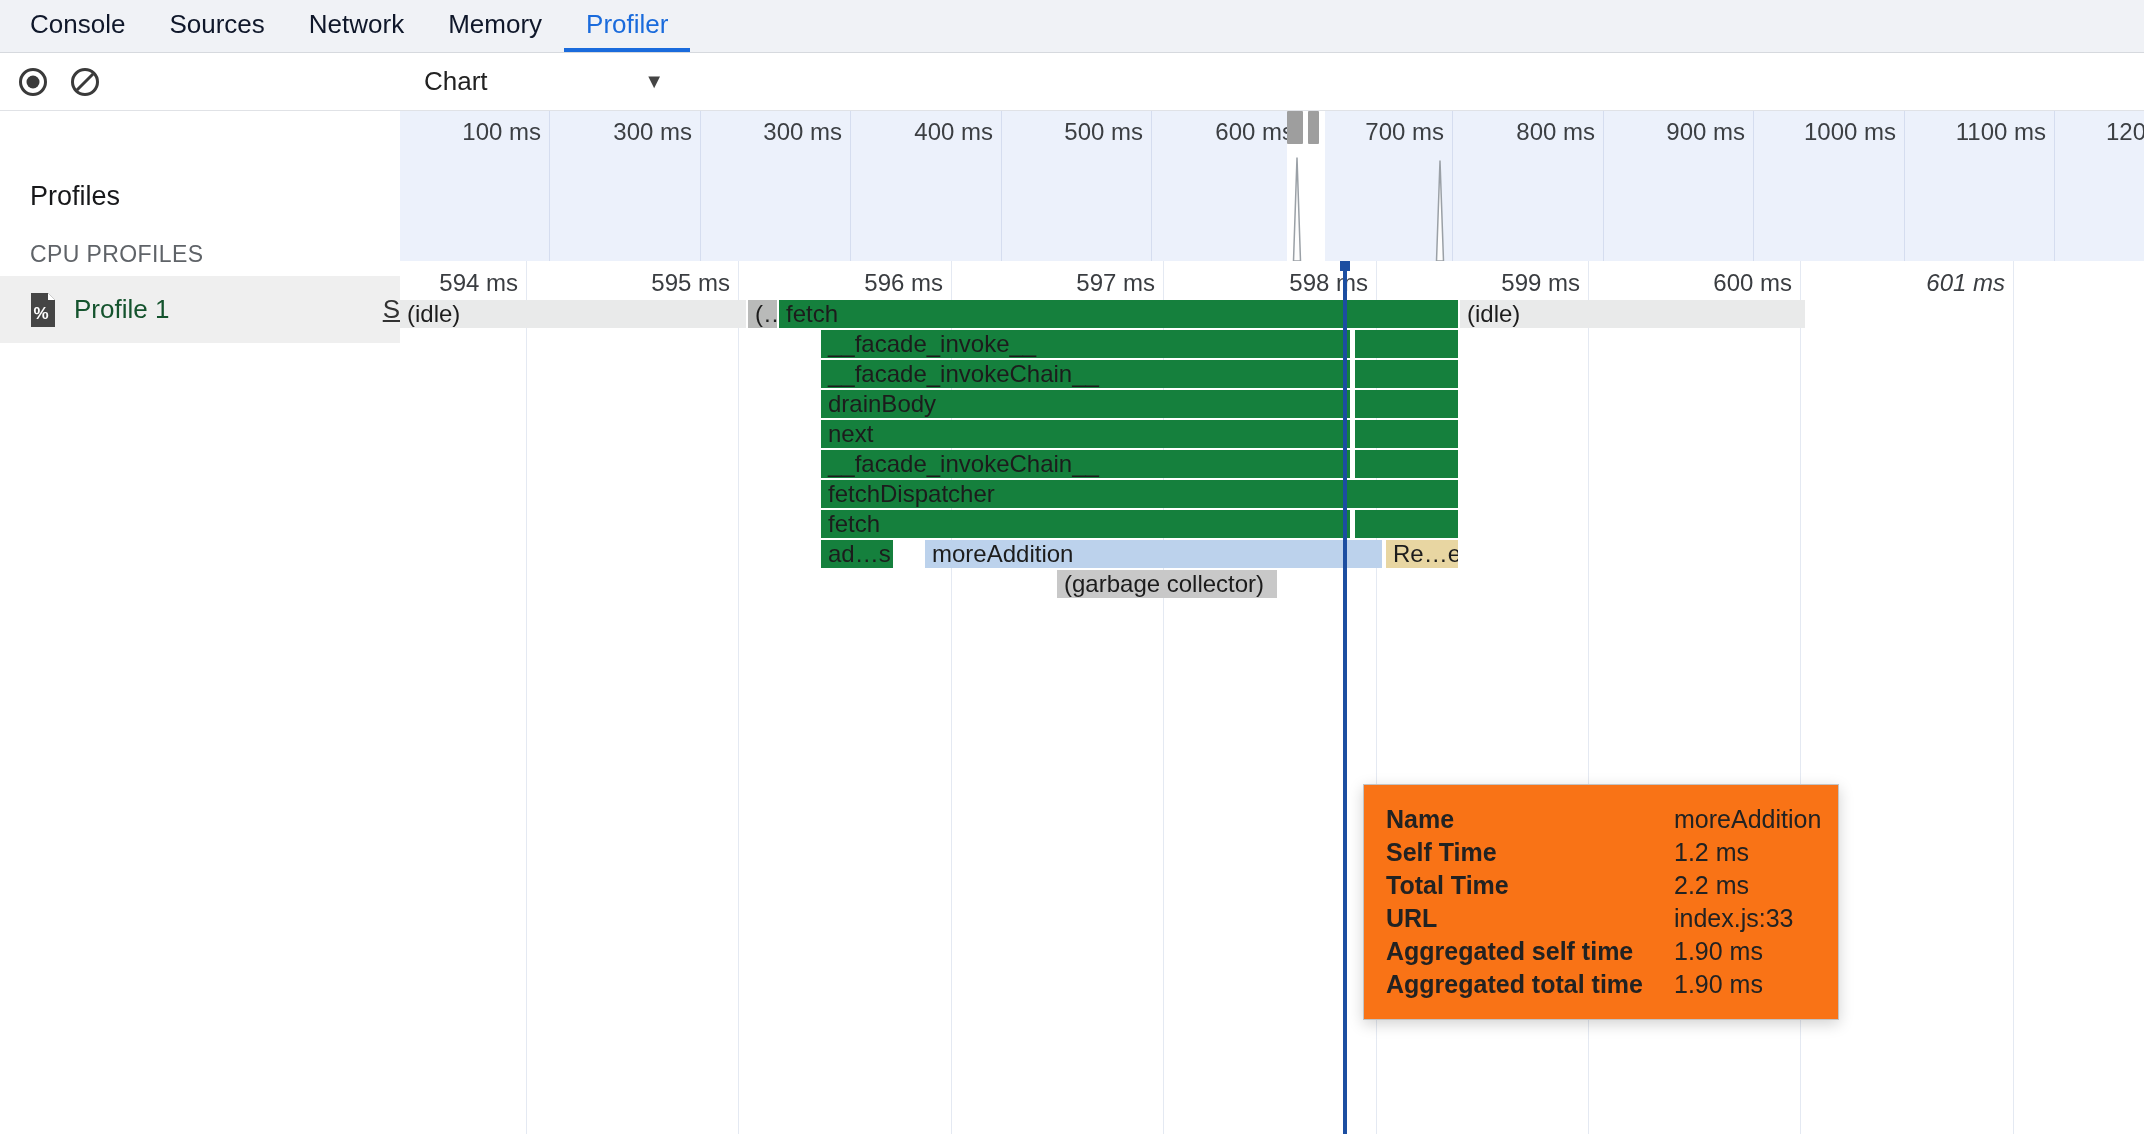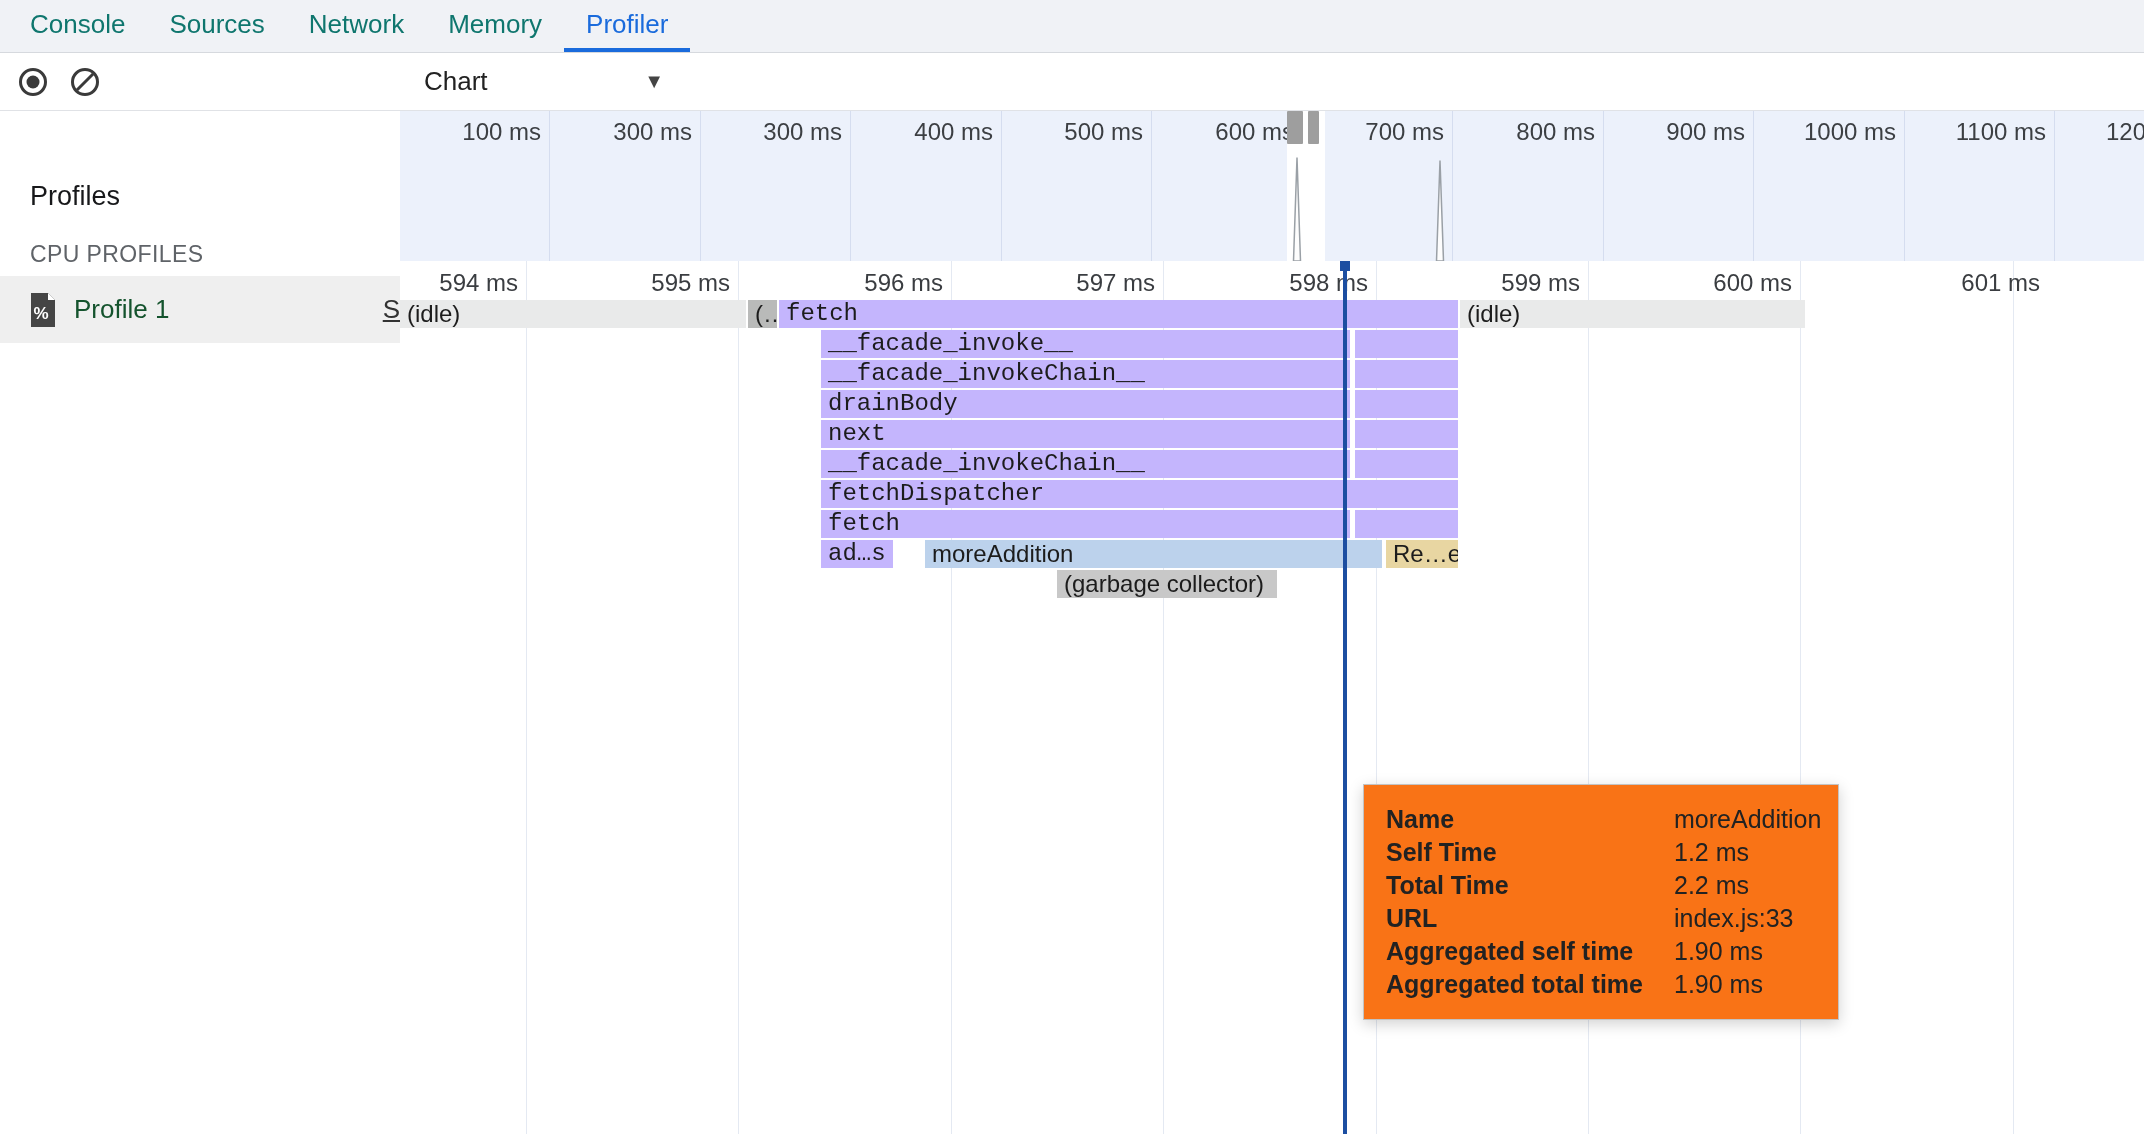--- a/index.html
+++ b/index.html
@@ -1,21 +1,21 @@
 <!DOCTYPE html>
 <html><head>
 <meta charset="utf-8">
 <style>
   html,body{margin:0;padding:0;background:#fff;}
   .app{position:relative;width:2144px;height:1134px;overflow:hidden;
        font-family:"Liberation Sans",sans-serif;color:#202124;background:#fff;}
   
   .tabbar{position:absolute;left:0;top:0;width:2144px;height:53px;background:#f0f2f6;
           border-bottom:1px solid #d6d9de;display:flex;align-items:stretch;padding-left:8px;box-sizing:border-box;}
-  .tab{display:flex;align-items:center;padding:0 22px;font-size:26px;color:#0f766e;cursor:default;
+  .tab{display:flex;align-items:center;padding:0 22px;font-size:26px;color:#0f172a;cursor:default;
        border-bottom:4px solid transparent;box-sizing:border-box;}
   .tab.active{color:#1a6bdc;border-bottom-color:#1a6bdc;}
   
   .sidebar{position:absolute;left:0;top:53px;width:459px;height:1081px;background:#fff;
            border-right:1px solid #c9ccd1;box-sizing:border-box;}
   .side-toolbar{position:absolute;left:0;top:0;width:100%;height:58px;border-bottom:1px solid #e0e2e6;
                 display:flex;align-items:center;gap:18px;padding-left:16px;box-sizing:border-box;}
   .icon-btn{width:34px;height:34px;display:flex;align-items:center;justify-content:center;cursor:pointer;}
   .profiles-title{position:absolute;left:30px;top:128px;font-size:27px;color:#17181a;}
   .section-label{position:absolute;left:30px;top:188px;font-size:23px;color:#5f6368;letter-spacing:.4px;}
@@ -38,21 +38,21 @@
   .ov-tick.clip{text-align:left;}
   .sel-white{position:absolute;top:0;height:150px;background:#fff;}
   .sel-handle{position:absolute;top:0;height:33px;background:#9e9e9e;border-radius:1px;cursor:col-resize;}
   .spike{position:absolute;bottom:0;}
   
   .flame{position:absolute;left:0;top:208px;width:100%;height:873px;background:#fff;overflow:hidden;}
   .fl-grid{position:absolute;top:0;bottom:0;width:1px;background:#e4e9f2;z-index:1;}
   .fl-tick{position:absolute;top:8px;width:150px;text-align:right;font-size:24px;color:#3a3d41;white-space:nowrap;z-index:1;}
   .bar{position:absolute;height:28px;line-height:28px;font-size:24px;color:#1c1c1c;
        padding:0 7px;box-sizing:border-box;white-space:nowrap;overflow:hidden;z-index:2;cursor:pointer;}
-  .bar.blue{background:#c4b5fd;font-family:Liberation Mono, monospace;}
+  .bar.blue{background:#15803d;}
   .bar.hover{background:#bcd2ec;}
   .bar.idle{background:#e9eaea;}
   .bar.prog{background:#b9bab9;}
   .bar.gc{background:#c8c8c8;}
   .bar.tan{background:#e8d6a2;}
   .cur-line{position:absolute;top:0;bottom:0;width:4px;background:#1c4ea1;z-index:3;}
   .cur-cap{position:absolute;top:0;height:10px;width:10px;background:#1c4ea1;z-index:3;}
   
   .tooltip{position:absolute;left:963px;top:523px;width:476px;background:#f97316;border:1px solid #c3c3c3;
            box-shadow:0 4px 14px rgba(0,0,0,.18);z-index:4;padding:18px 22px;box-sizing:border-box;}
@@ -182,21 +182,21 @@
         <div class="fl-tick" style="left: 393px;">596 ms</div>
         <div class="fl-grid" style="left: 763px;"></div>
         <div class="fl-tick" style="left: 605px;">597 ms</div>
         <div class="fl-grid" style="left: 976px;"></div>
         <div class="fl-tick" style="left: 818px;">598 ms</div>
         <div class="fl-grid" style="left: 1188px;"></div>
         <div class="fl-tick" style="left: 1030px;">599 ms</div>
         <div class="fl-grid" style="left: 1400px;"></div>
         <div class="fl-tick" style="left: 1242px;">600 ms</div>
         <div class="fl-grid" style="left: 1613px;"></div>
-        <div class="fl-tick" style="left: 1490px;">601 ms</div>
+        <div class="fl-tick" style="left: 1455px; font-style: italic;">601 ms</div>
         <div class="bar idle" style="left: 0px; width: 346px; top: 39px;">(idle)</div>
         <div class="bar prog" style="left: 348px; width: 29px; top: 39px;">(…</div>
         <div class="bar blue" style="left: 379px; width: 679px; top: 39px;">fetch</div>
         <div class="bar idle" style="left: 1060px; width: 345px; top: 39px;">(idle)</div>
         <div class="bar blue" style="left: 421px; width: 529px; top: 69px;">__facade_invoke__</div>
         <div class="bar blue" style="left: 955px; width: 103px; top: 69px;"></div>
         <div class="bar blue" style="left: 421px; width: 529px; top: 99px;">__facade_invokeChain__</div>
         <div class="bar blue" style="left: 955px; width: 103px; top: 99px;"></div>
         <div class="bar blue" style="left: 421px; width: 529px; top: 129px;">drainBody</div>
         <div class="bar blue" style="left: 955px; width: 103px; top: 129px;"></div>

